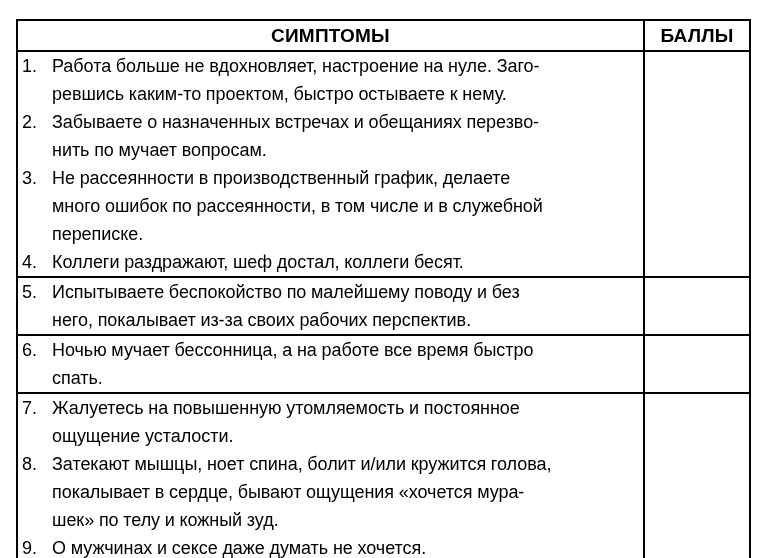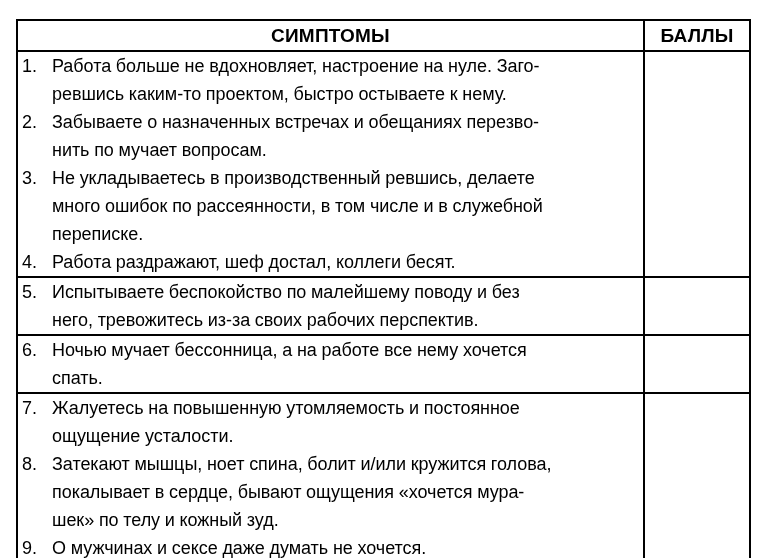--- a/index.html
+++ b/index.html
@@ -125,50 +125,50 @@
                 <span class="txt">Работа больше не вдохновляет, настроение на нуле. Заго-
 ревшись каким-то проектом, быстро остываете к нему.</span>
               </li>
               <li class="symptom-item">
                 <span class="num">2.</span>
                 <span class="txt">Забываете о назначенных встречах и обещаниях перезво-
 нить по мучает вопросам.</span>
               </li>
               <li class="symptom-item">
                 <span class="num">3.</span>
-                <span class="txt">Не укладываетесь в производственный ревшись, делаете
+                <span class="txt">Не рассеянности в производственный график, делаете
 много ошибок по рассеянности, в том числе и в служебной
 переписке.</span>
               </li>
               <li class="symptom-item">
                 <span class="num">4.</span>
-                <span class="txt">Работа раздражают, шеф достал, коллеги бесят.</span>
+                <span class="txt">Коллеги раздражают, шеф достал, коллеги бесят.</span>
               </li>
             </ol>
           </td>
           <td class="score-cell"></td>
         </tr>
         <tr>
           <td class="symptom-cell">
             <ol class="symptom-list">
               <li class="symptom-item">
                 <span class="num">5.</span>
                 <span class="txt">Испытываете беспокойство по малейшему поводу и без
-него, тревожитесь из-за своих рабочих перспектив.</span>
+него, покалывает из-за своих рабочих перспектив.</span>
               </li>
             </ol>
           </td>
           <td class="score-cell"></td>
         </tr>
         <tr>
           <td class="symptom-cell">
             <ol class="symptom-list">
               <li class="symptom-item">
                 <span class="num">6.</span>
-                <span class="txt">Ночью мучает бессонница, а на работе все нему хочется
+                <span class="txt">Ночью мучает бессонница, а на работе все время быстро
 спать.</span>
               </li>
             </ol>
           </td>
           <td class="score-cell"></td>
         </tr>
         <tr>
           <td class="symptom-cell">
             <ol class="symptom-list">
               <li class="symptom-item">

